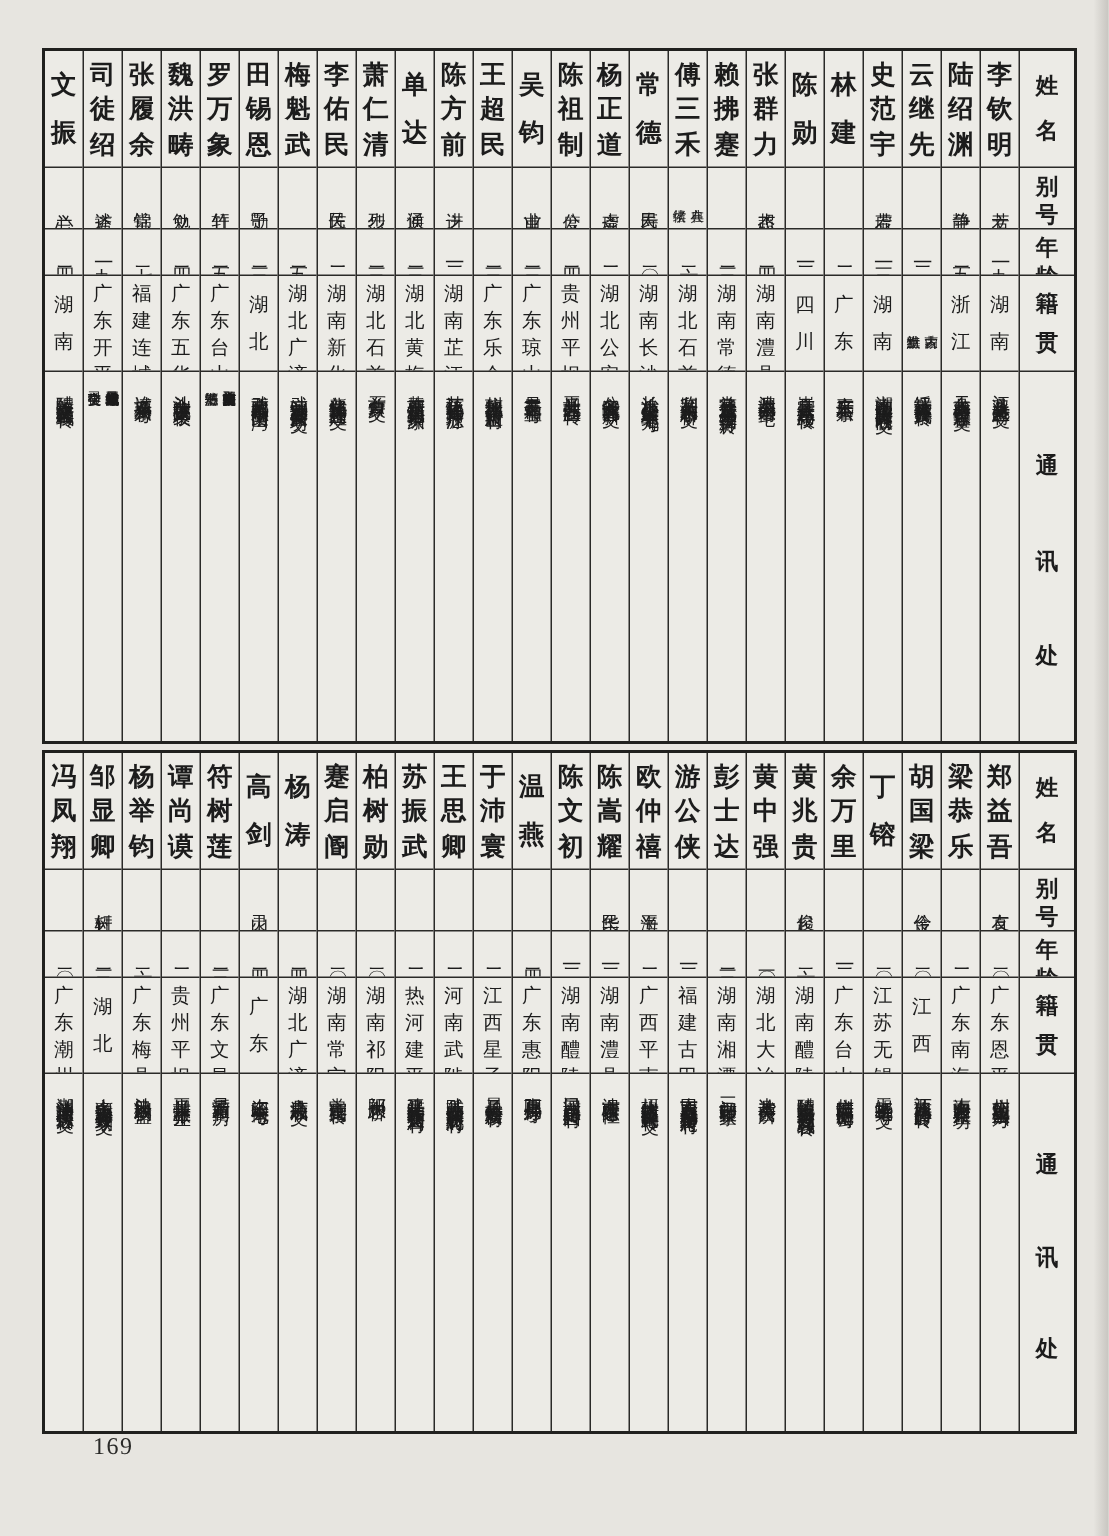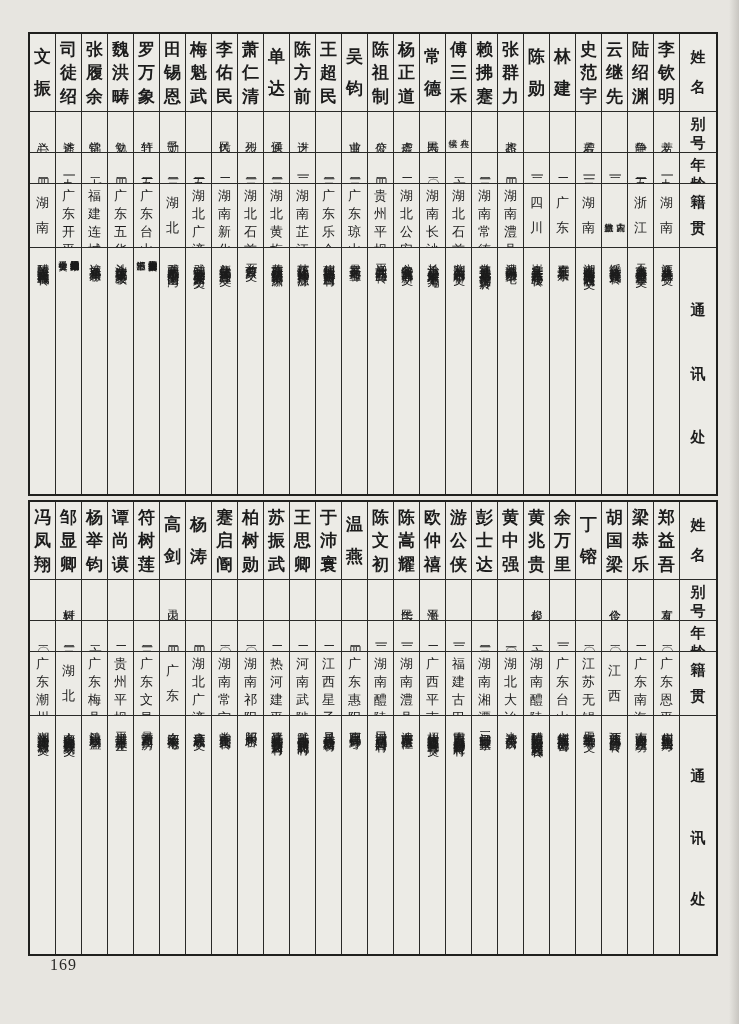--- a/index.html
+++ b/index.html
@@ -54,21 +54,21 @@
   .head-cell .dist-on{font-size:15px;font-weight:bold;}
   .minicols{
     display:flex;flex-direction:row-reverse;justify-content:center;
     gap:1px;max-height:100%;
   }
   .minicol{
     writing-mode:vertical-rl;text-orientation:upright;
     font-size:9px;line-height:1.2;
   }
   .page-number{
-    position:absolute;left:50px;top:956px;
+    position:absolute;left:62px;top:956px;
     font-size:16px;letter-spacing:1px;color:#2a2a28;
   }
 </style>
 </head>
 <body>
 
 <div class="reg-table" id="table1">
     <div class="col header-col">
       <div class="cell head-cell r-name">
         <div class="dist dist-on">

